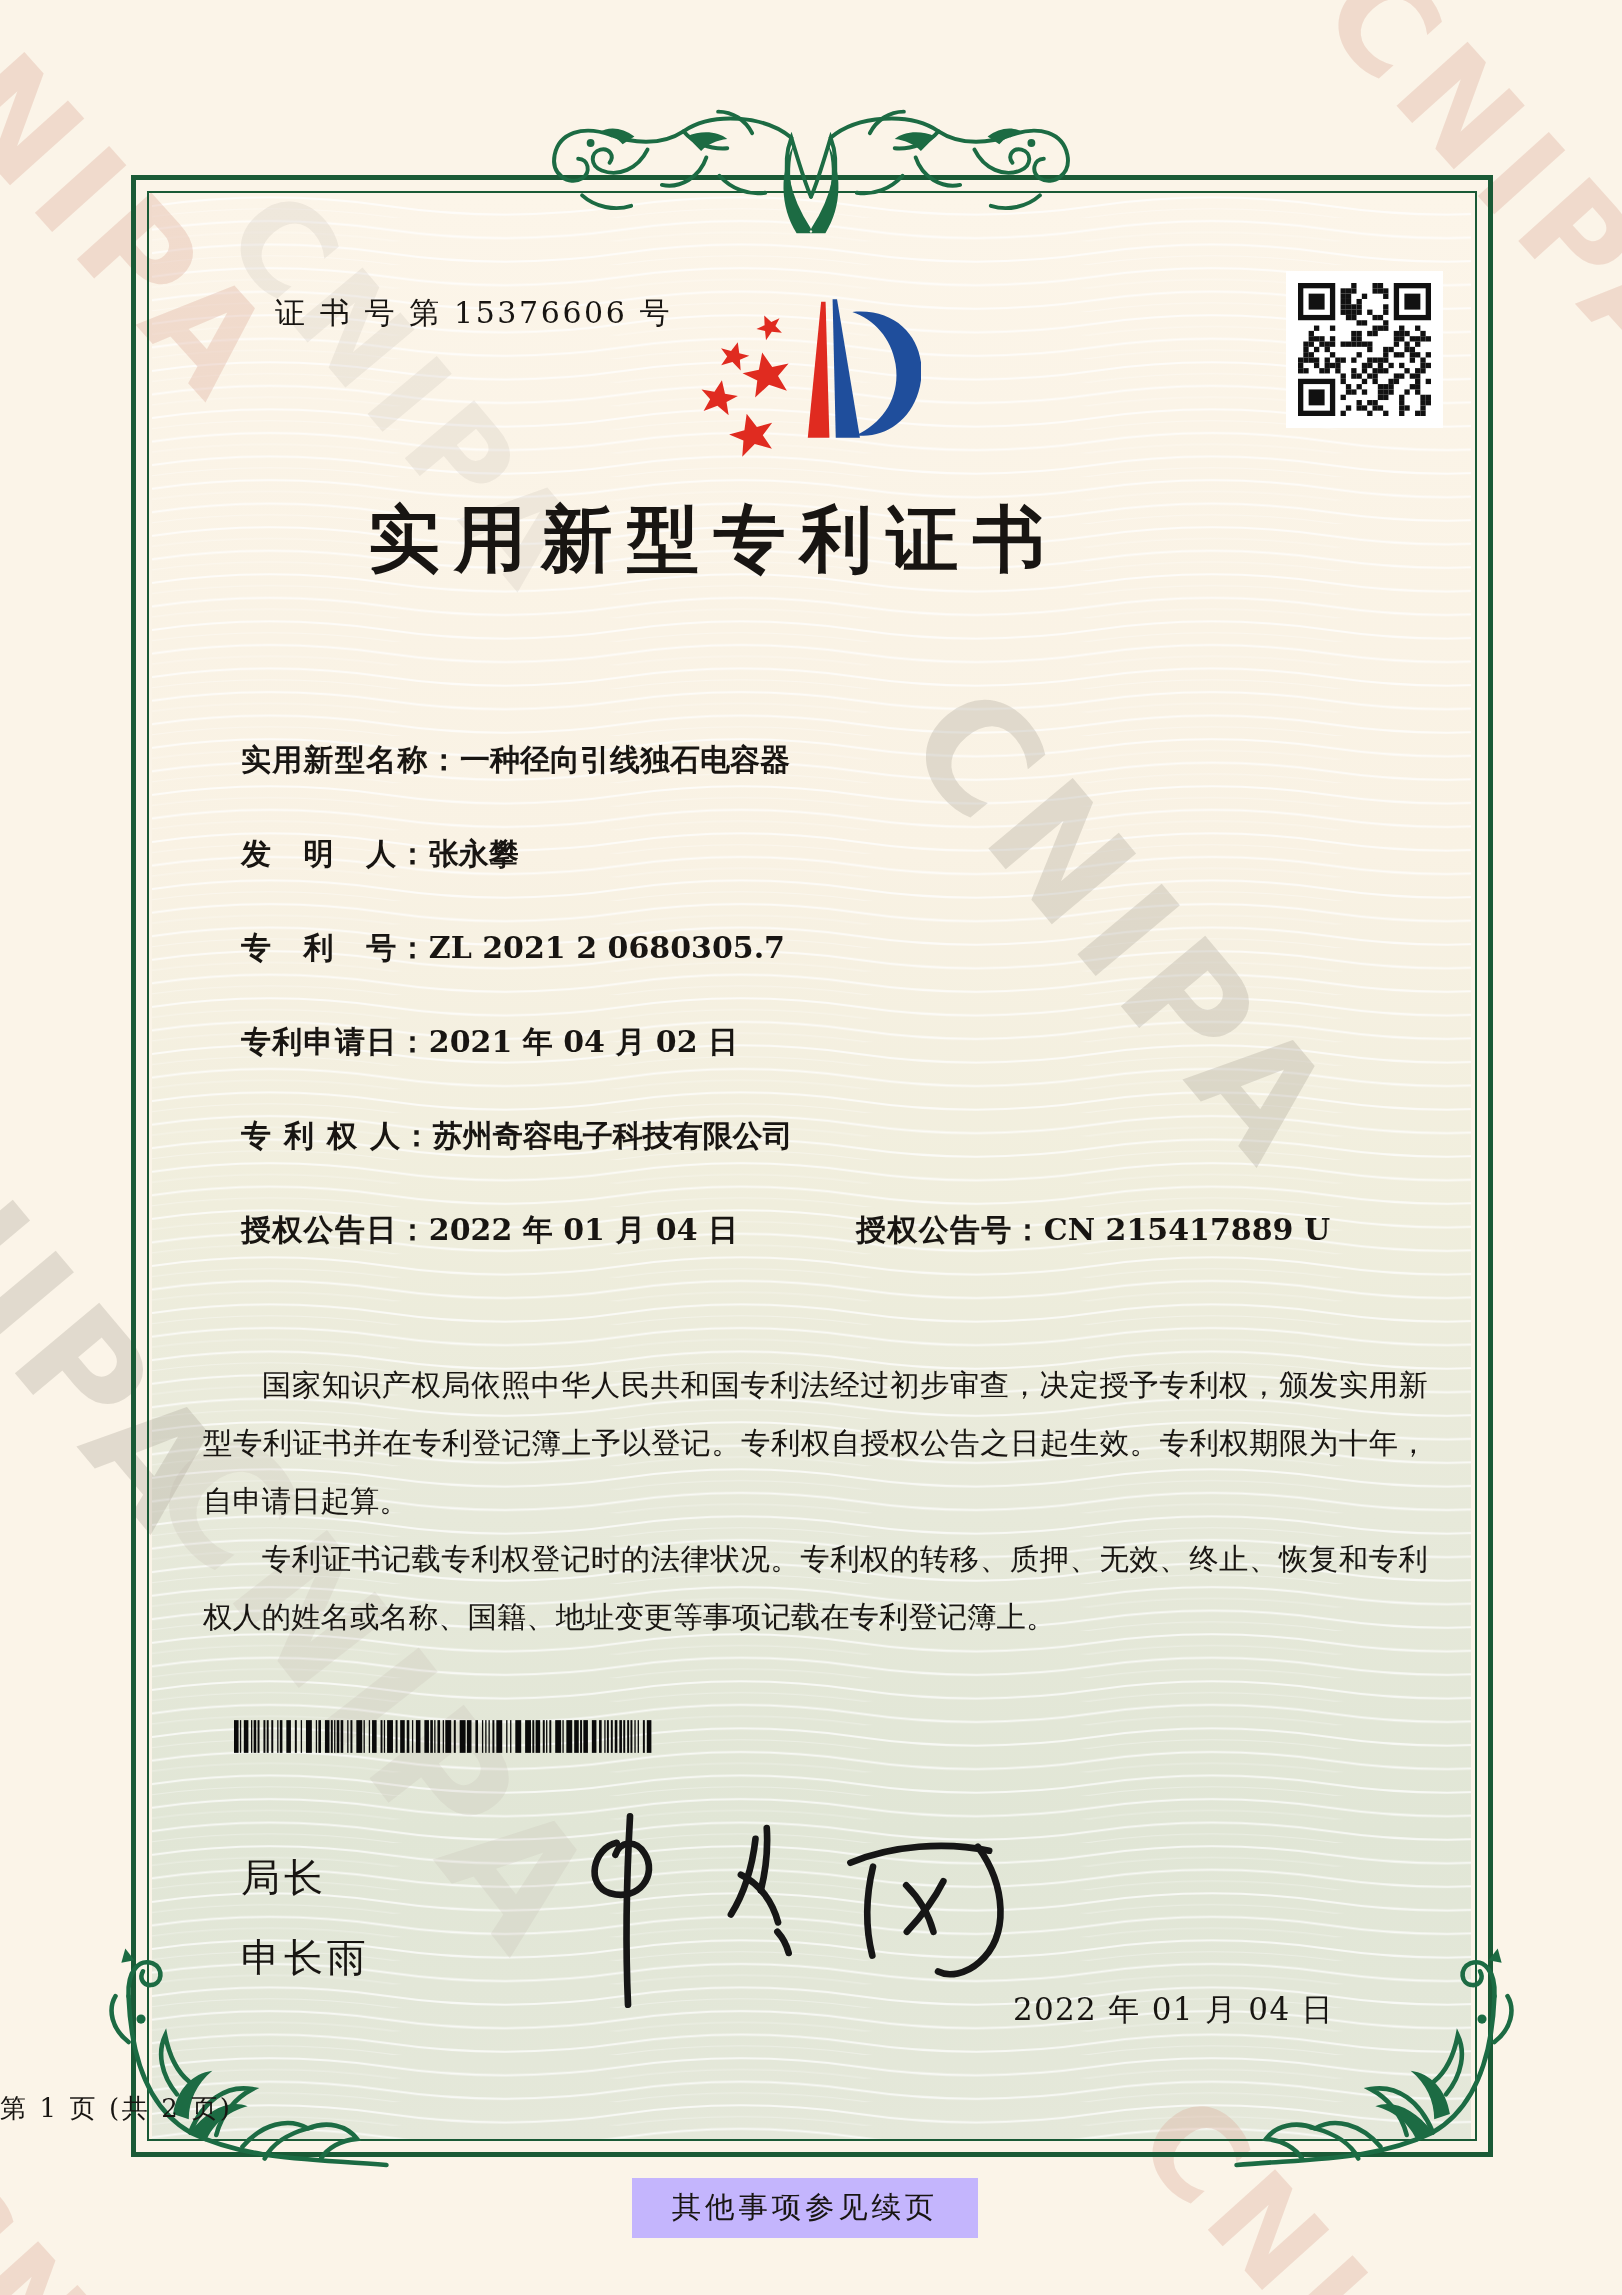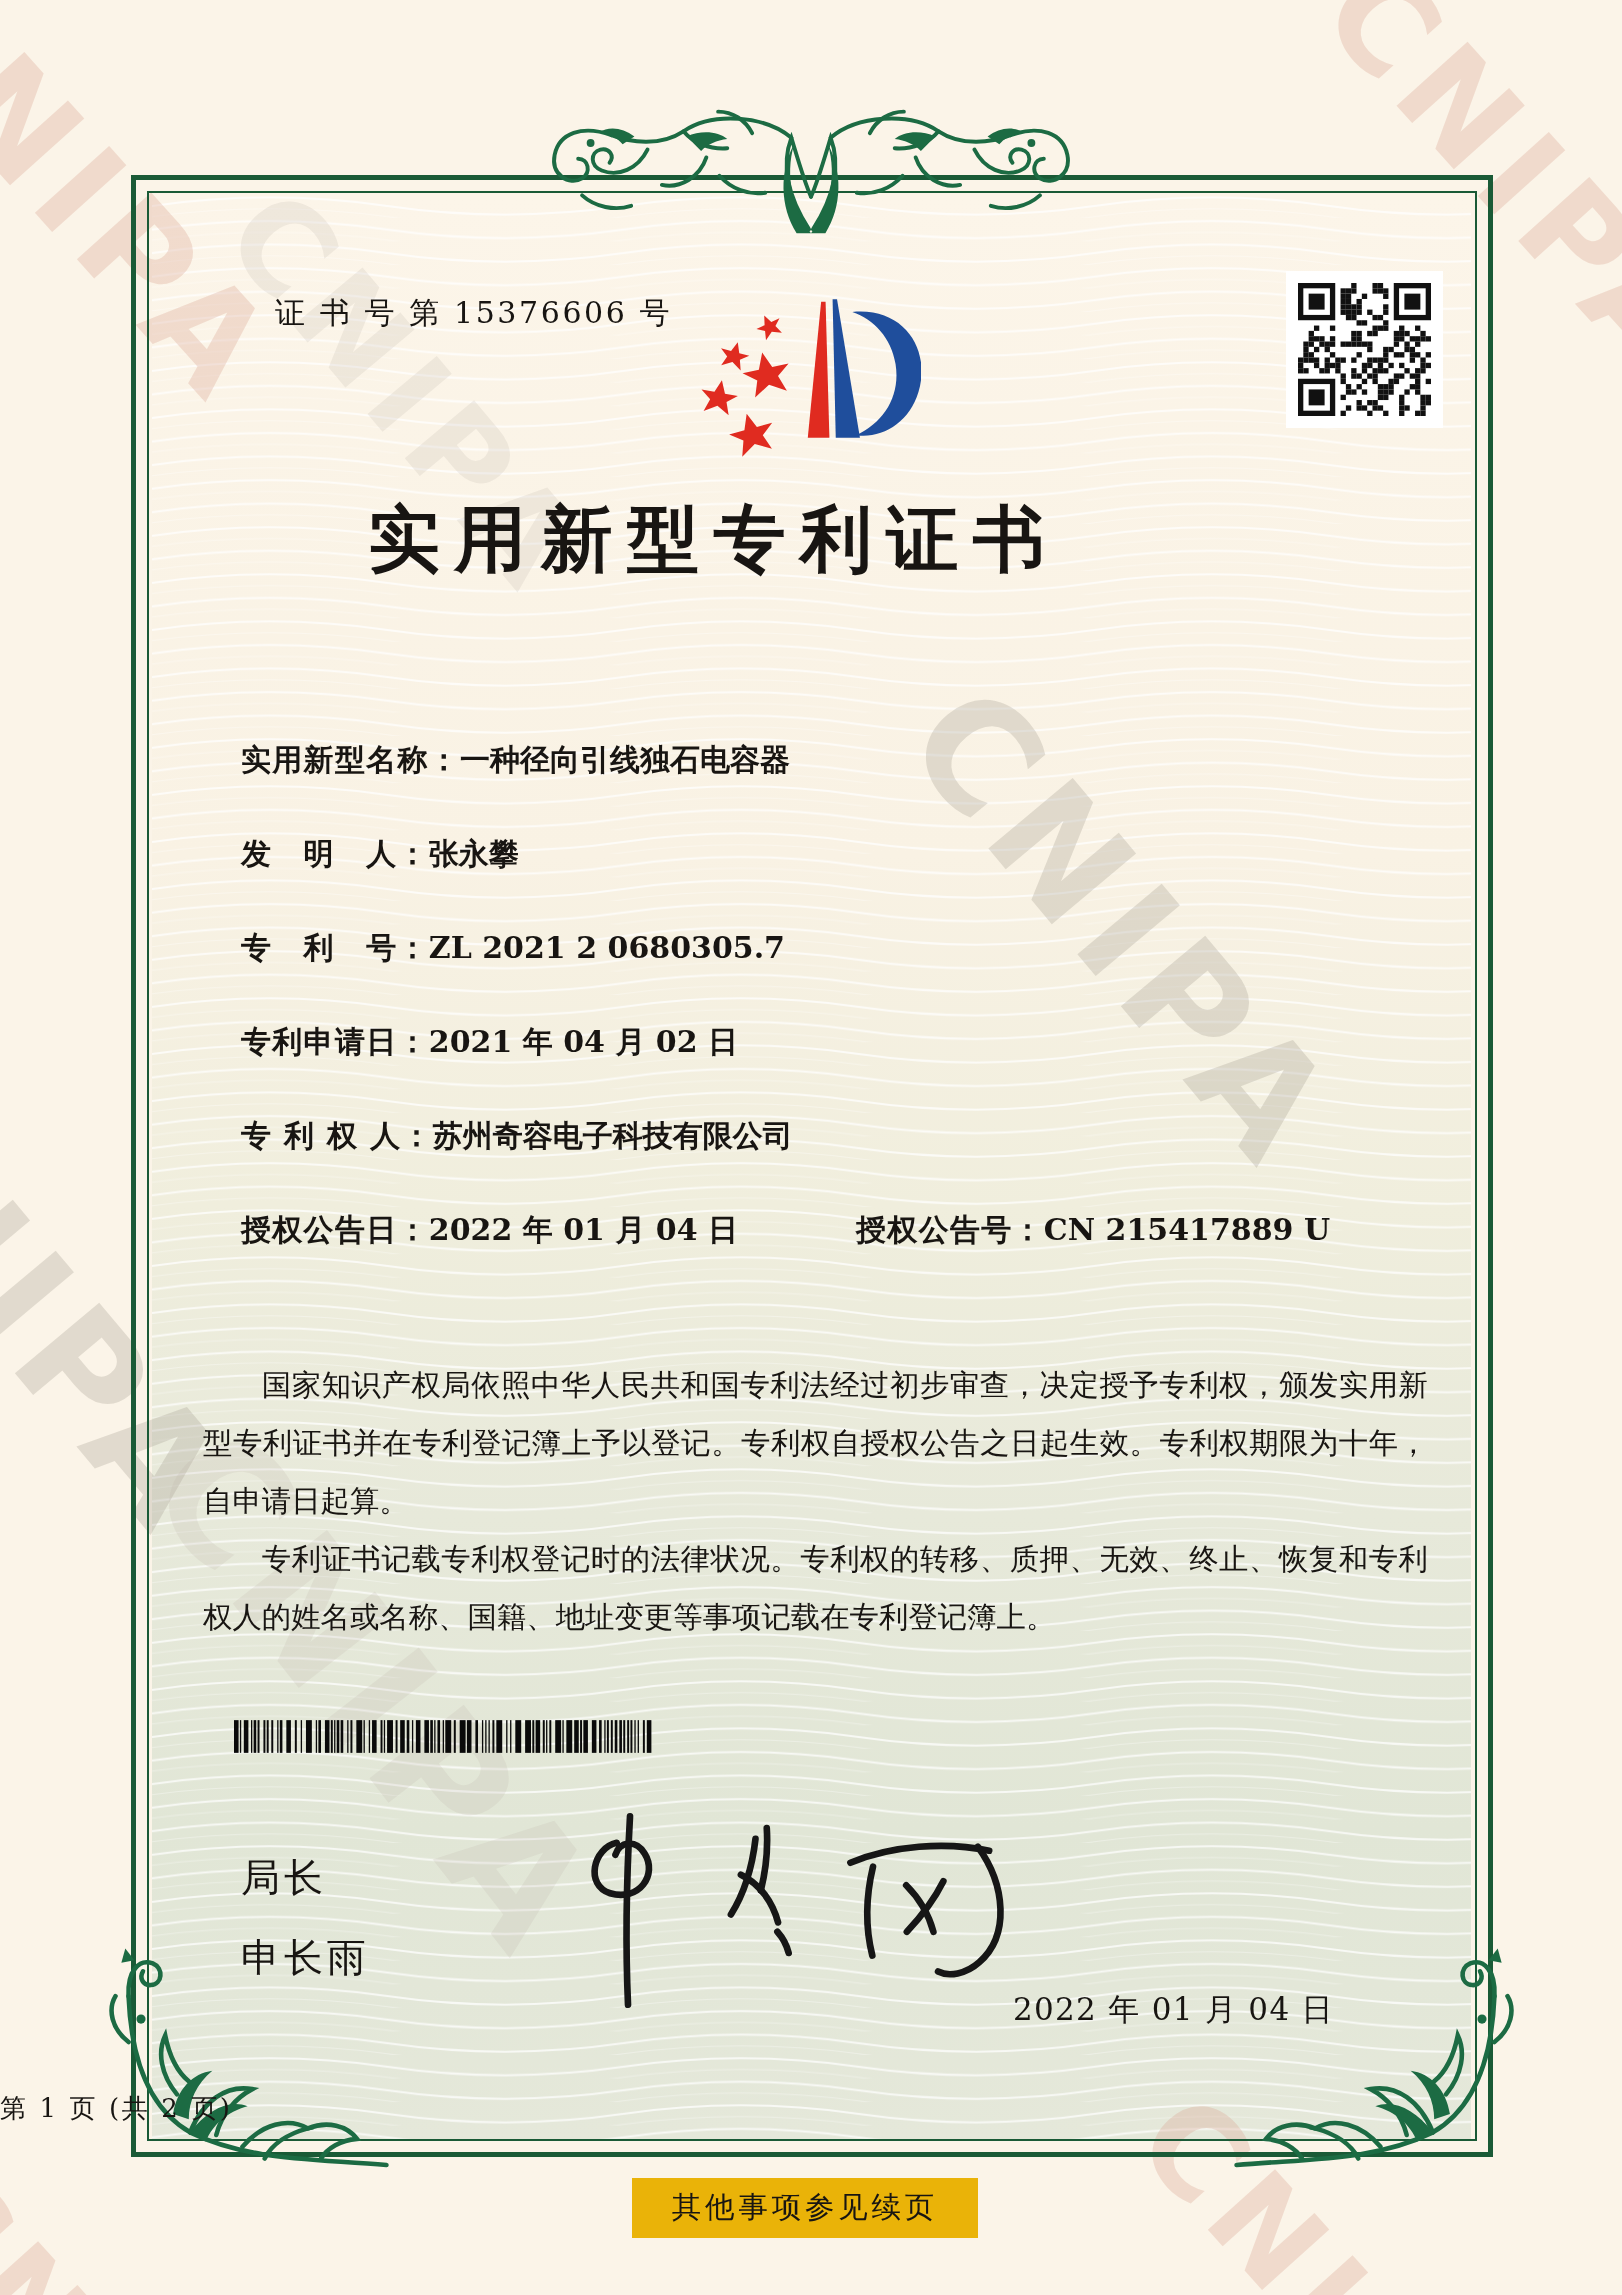--- a/index.html
+++ b/index.html
@@ -72,21 +72,21 @@
   .signature{position:absolute;left:553px;top:1809px;width:478px;height:203px;}
   .grant-date-line{
     position:absolute;left:1013px;top:1989px;font-size:31px;letter-spacing:1.3px;
   }
   .page-info{
     position:absolute;left:0;top:2091px;width:1623px;text-align:left;
     font-size:26px;letter-spacing:2.6px;
   }
   .footer-note{
     position:absolute;left:632px;top:2178px;width:346px;height:60px;
-    background:#eab308;display:flex;align-items:center;justify-content:center;
+    background:#c4b5fd;display:flex;align-items:center;justify-content:center;
     font-size:29.4px;letter-spacing:3.9px;z-index:4;
   }
 </style>
 </head>
 <body>
 
 <div id="page">
 
   <div class="interior">
     <svg width="1319" height="1945" viewBox="0 0 2016 2972" aria-hidden="true">

